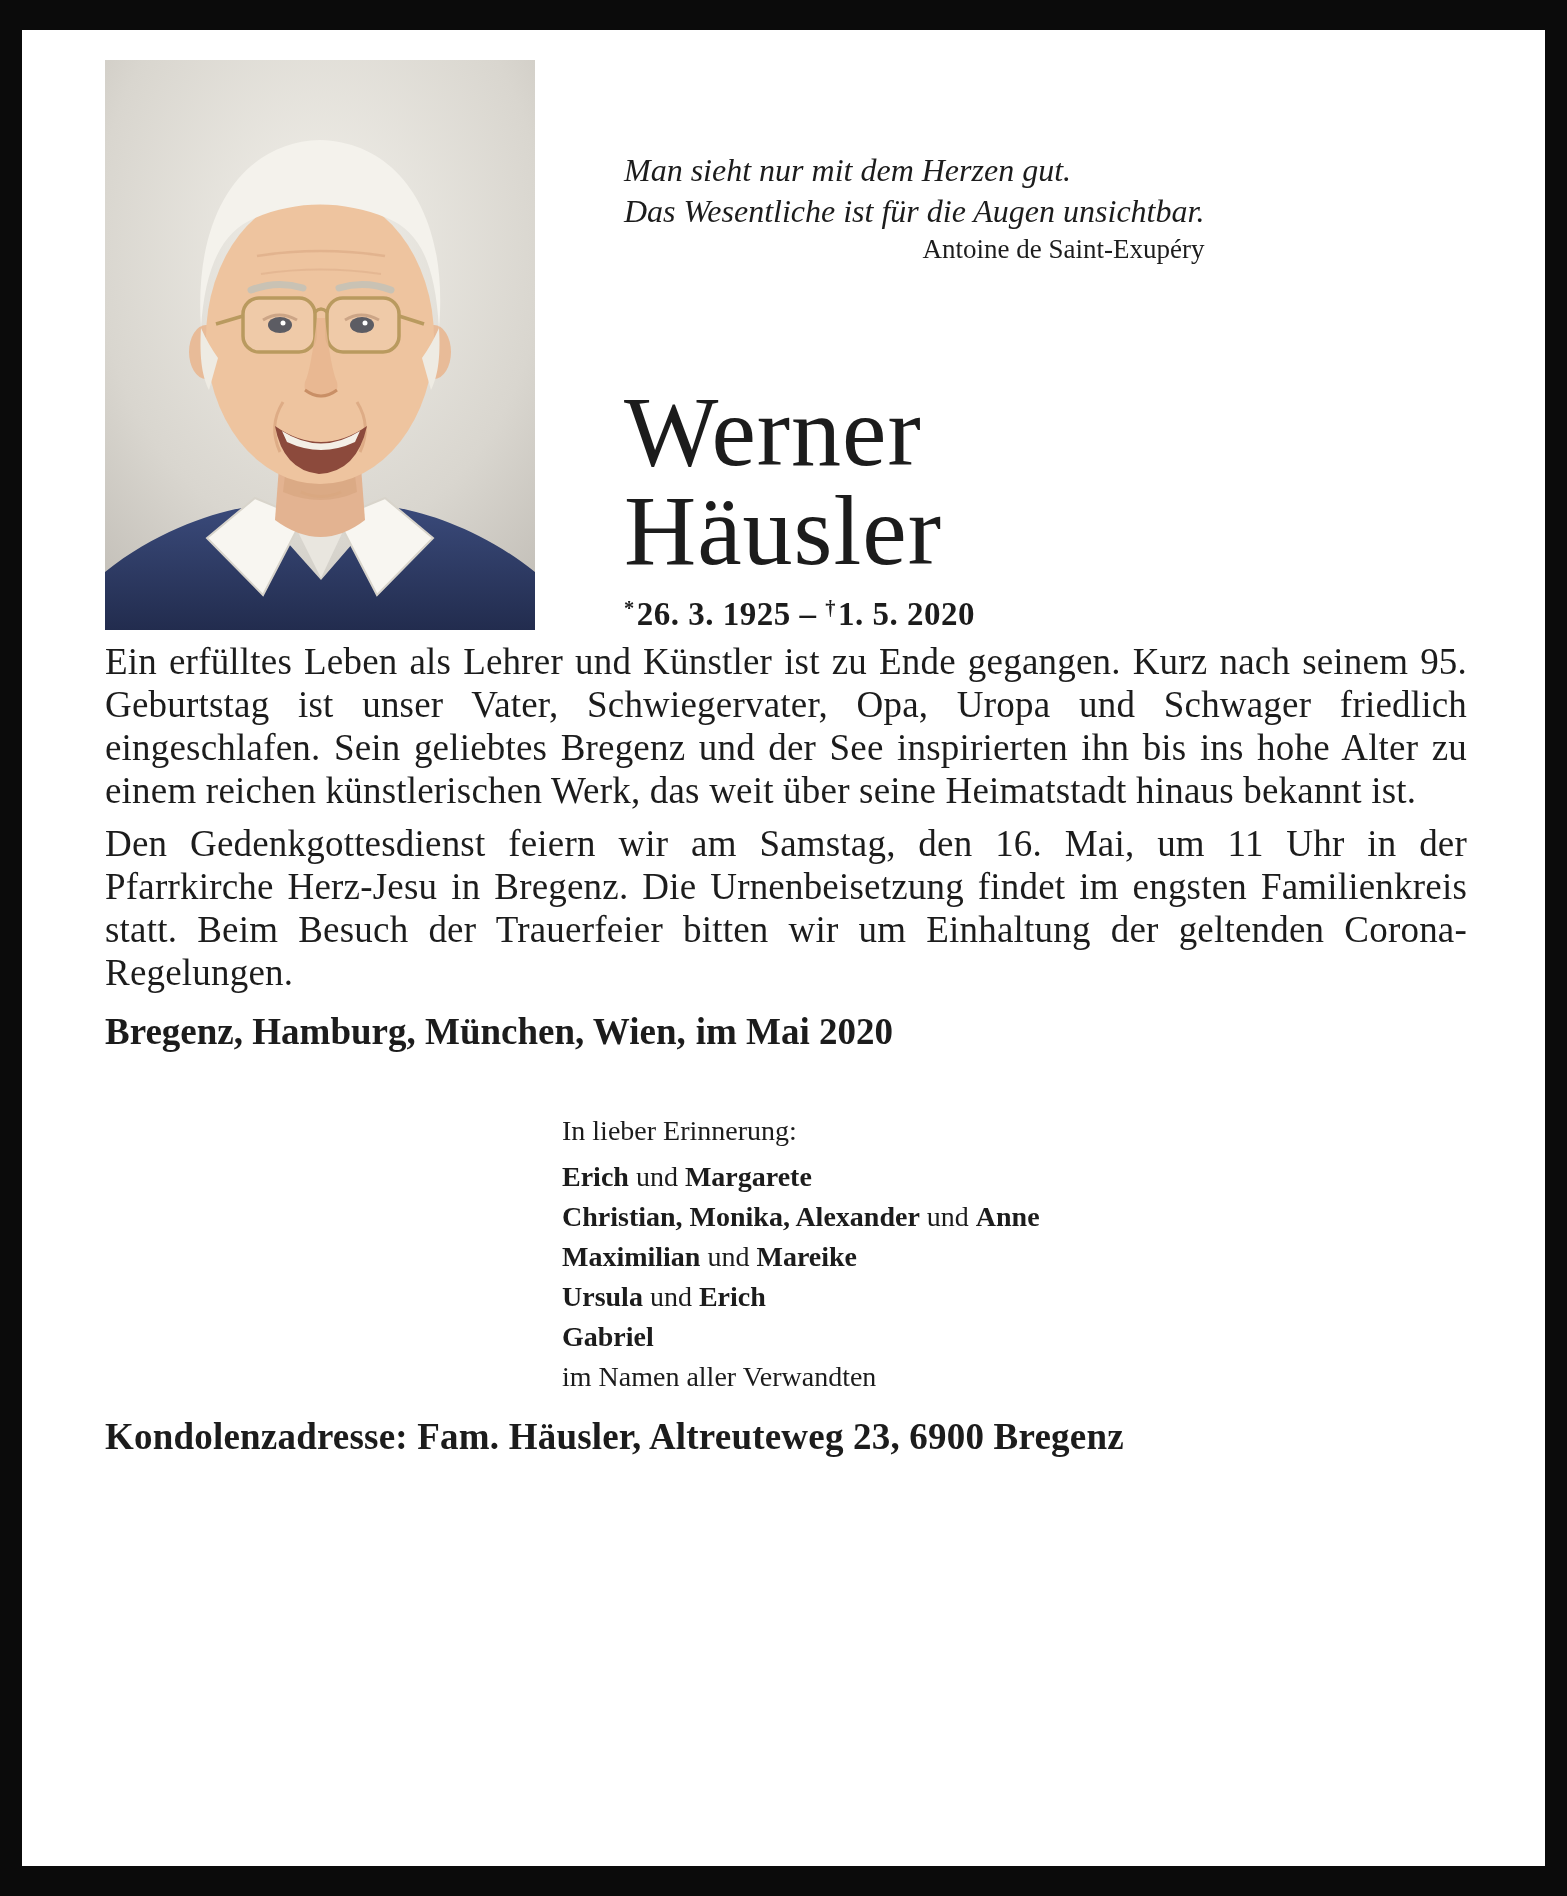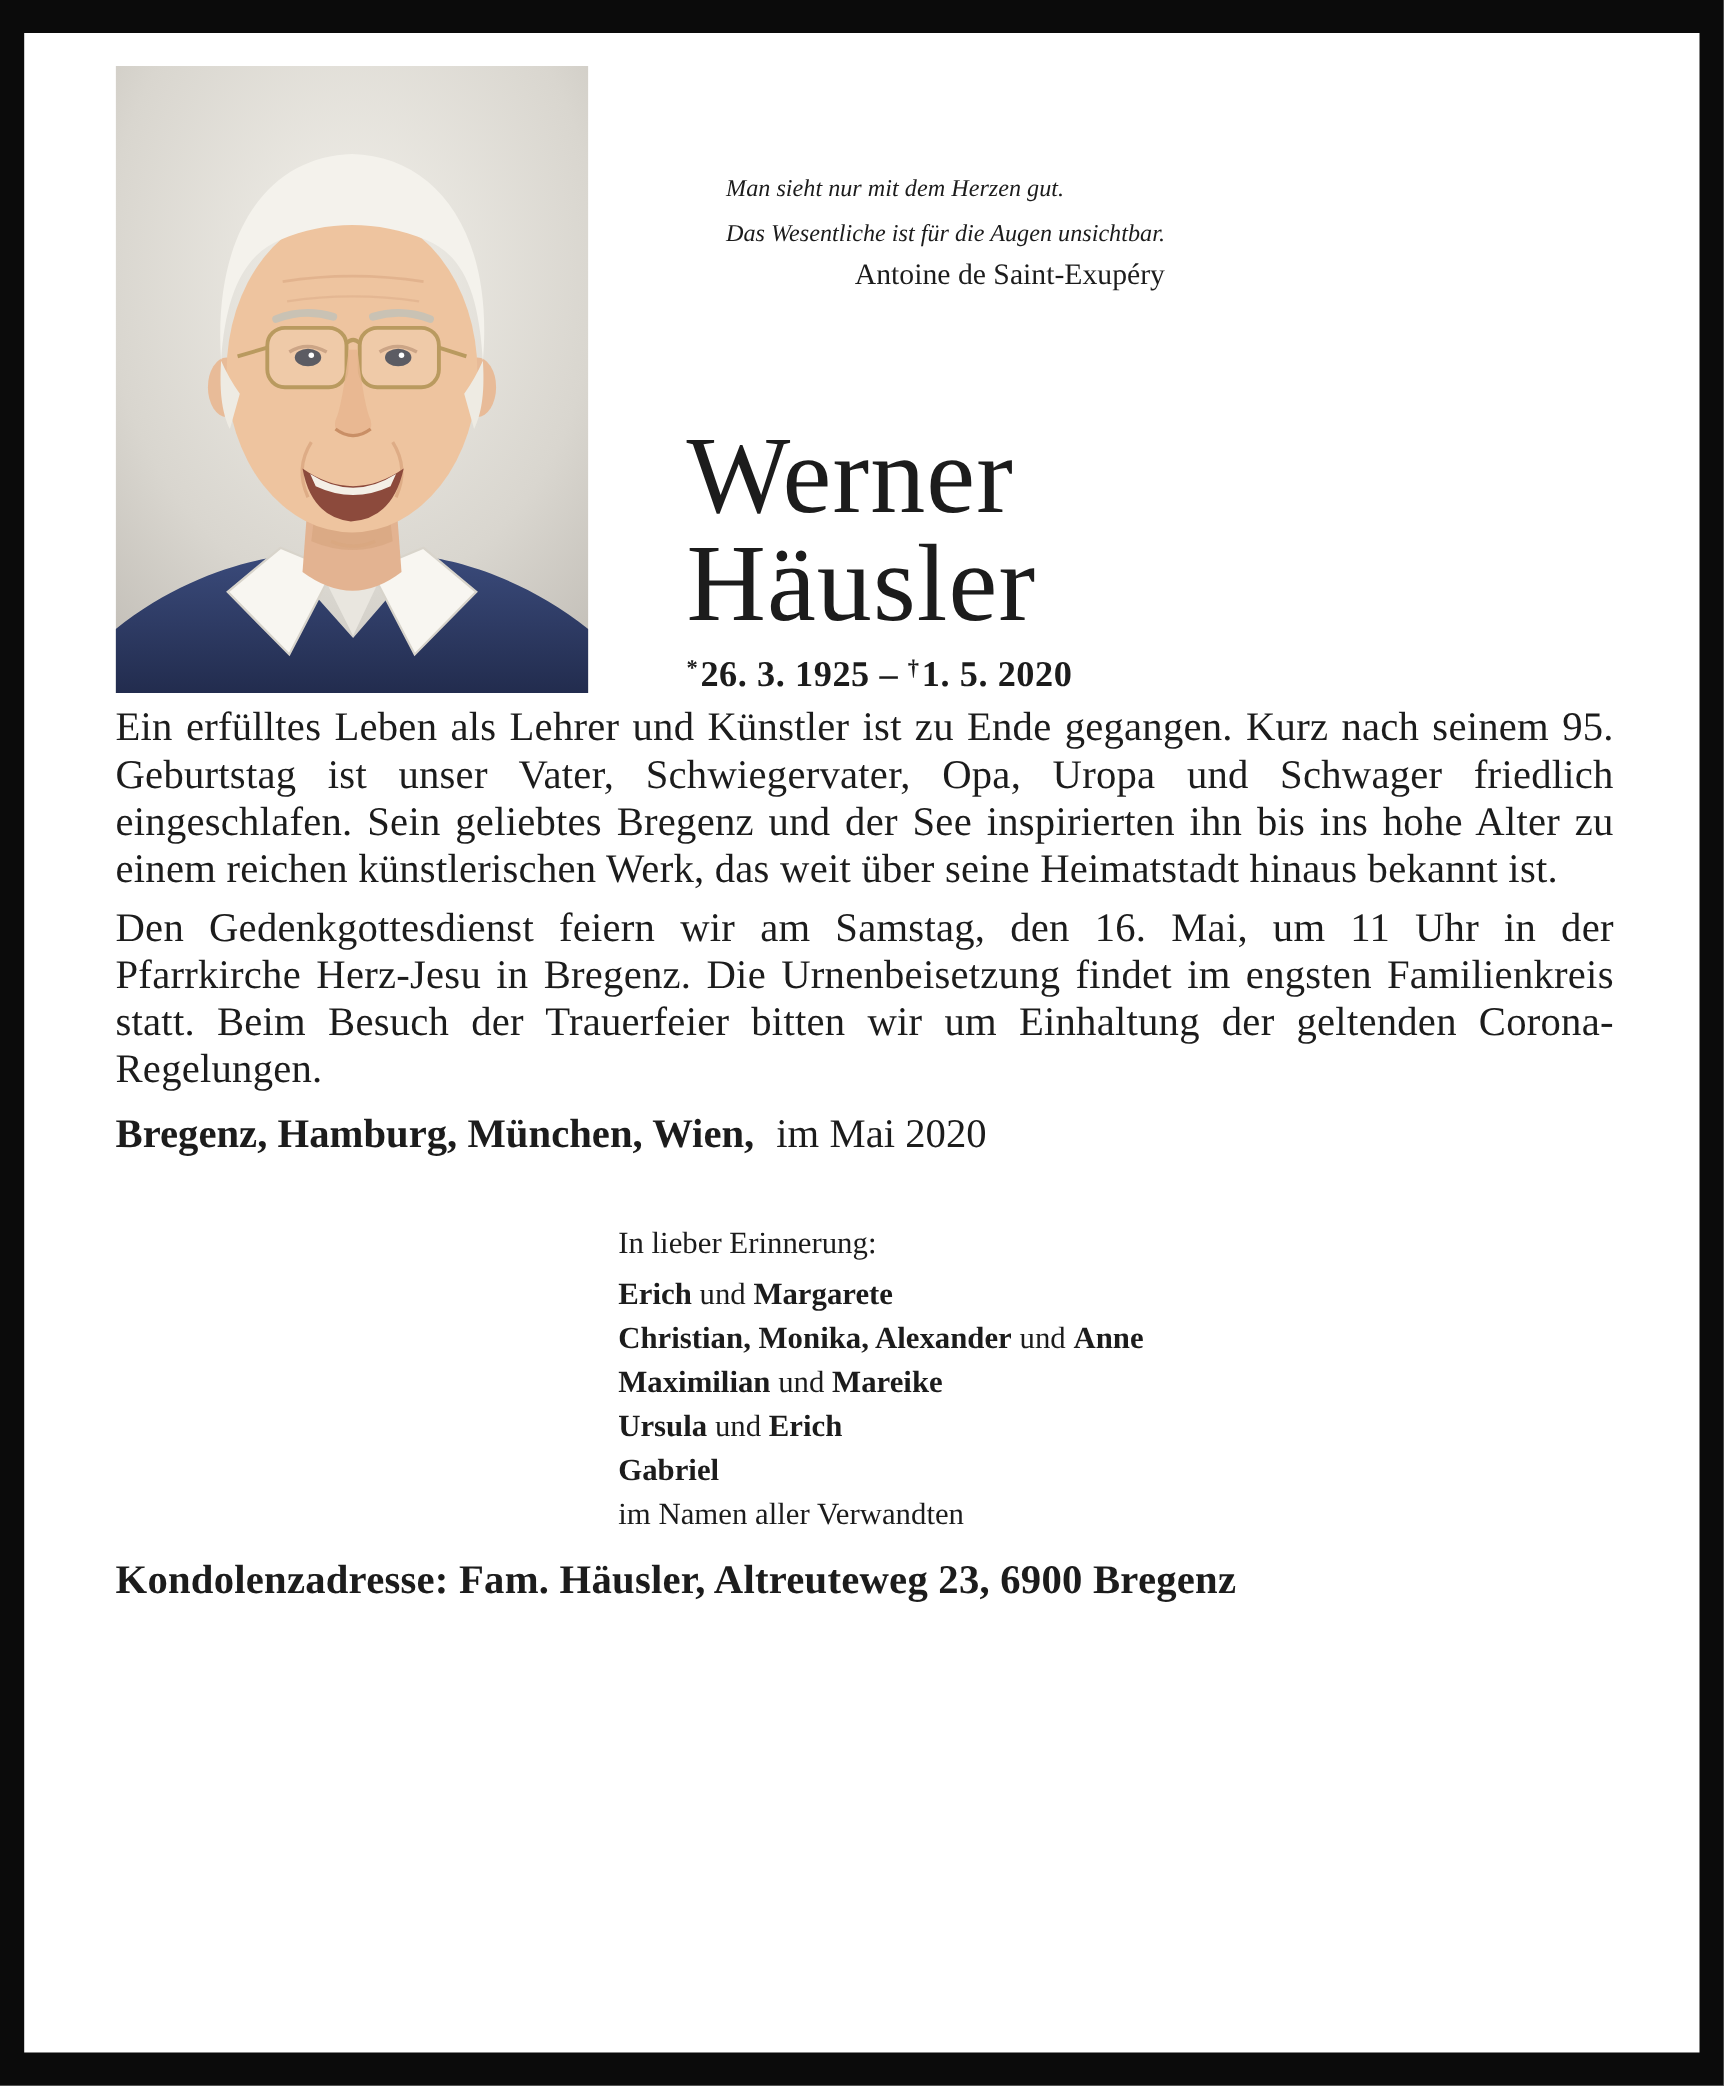--- a/index.html
+++ b/index.html
@@ -25,24 +25,23 @@
   }
   .photo svg { display: block; width: 100%; height: 100%; }
 
   .quote-block {
     position: absolute;
     left: 602px; top: 120px;
   }
   .quote-inner { display: inline-block; }
   .quote-line {
     font-style: italic;
-    font-size: 22px;
+    font-size: 32px;
     line-height: 41px;
     white-space: nowrap;
-    margin-left: 36px;
   }
   .quote-attr {
     font-size: 27px;
     line-height: 34px;
     text-align: right;
   }
 
   .name-block {
     position: absolute;
     left: 602px; top: 352px;
@@ -78,21 +77,21 @@
     text-align: justify;
     letter-spacing: 0.2px;
   }
   .main-text p + p { margin-top: 10px; }
   .places {
     margin-top: 16px;
     font-size: 37px;
     line-height: 44px;
   }
   .b { font-weight: 700; }
-  .places .sp { margin-left: 20px; }
+  .places .sp { margin-left: 10px; font-weight: bold; }
 
   .memorial {
     position: absolute;
     left: 540px; top: 1080px;
     font-size: 28px;
   }
   .memorial-heading {
     line-height: 41px;
     margin-bottom: 6px;
   }

